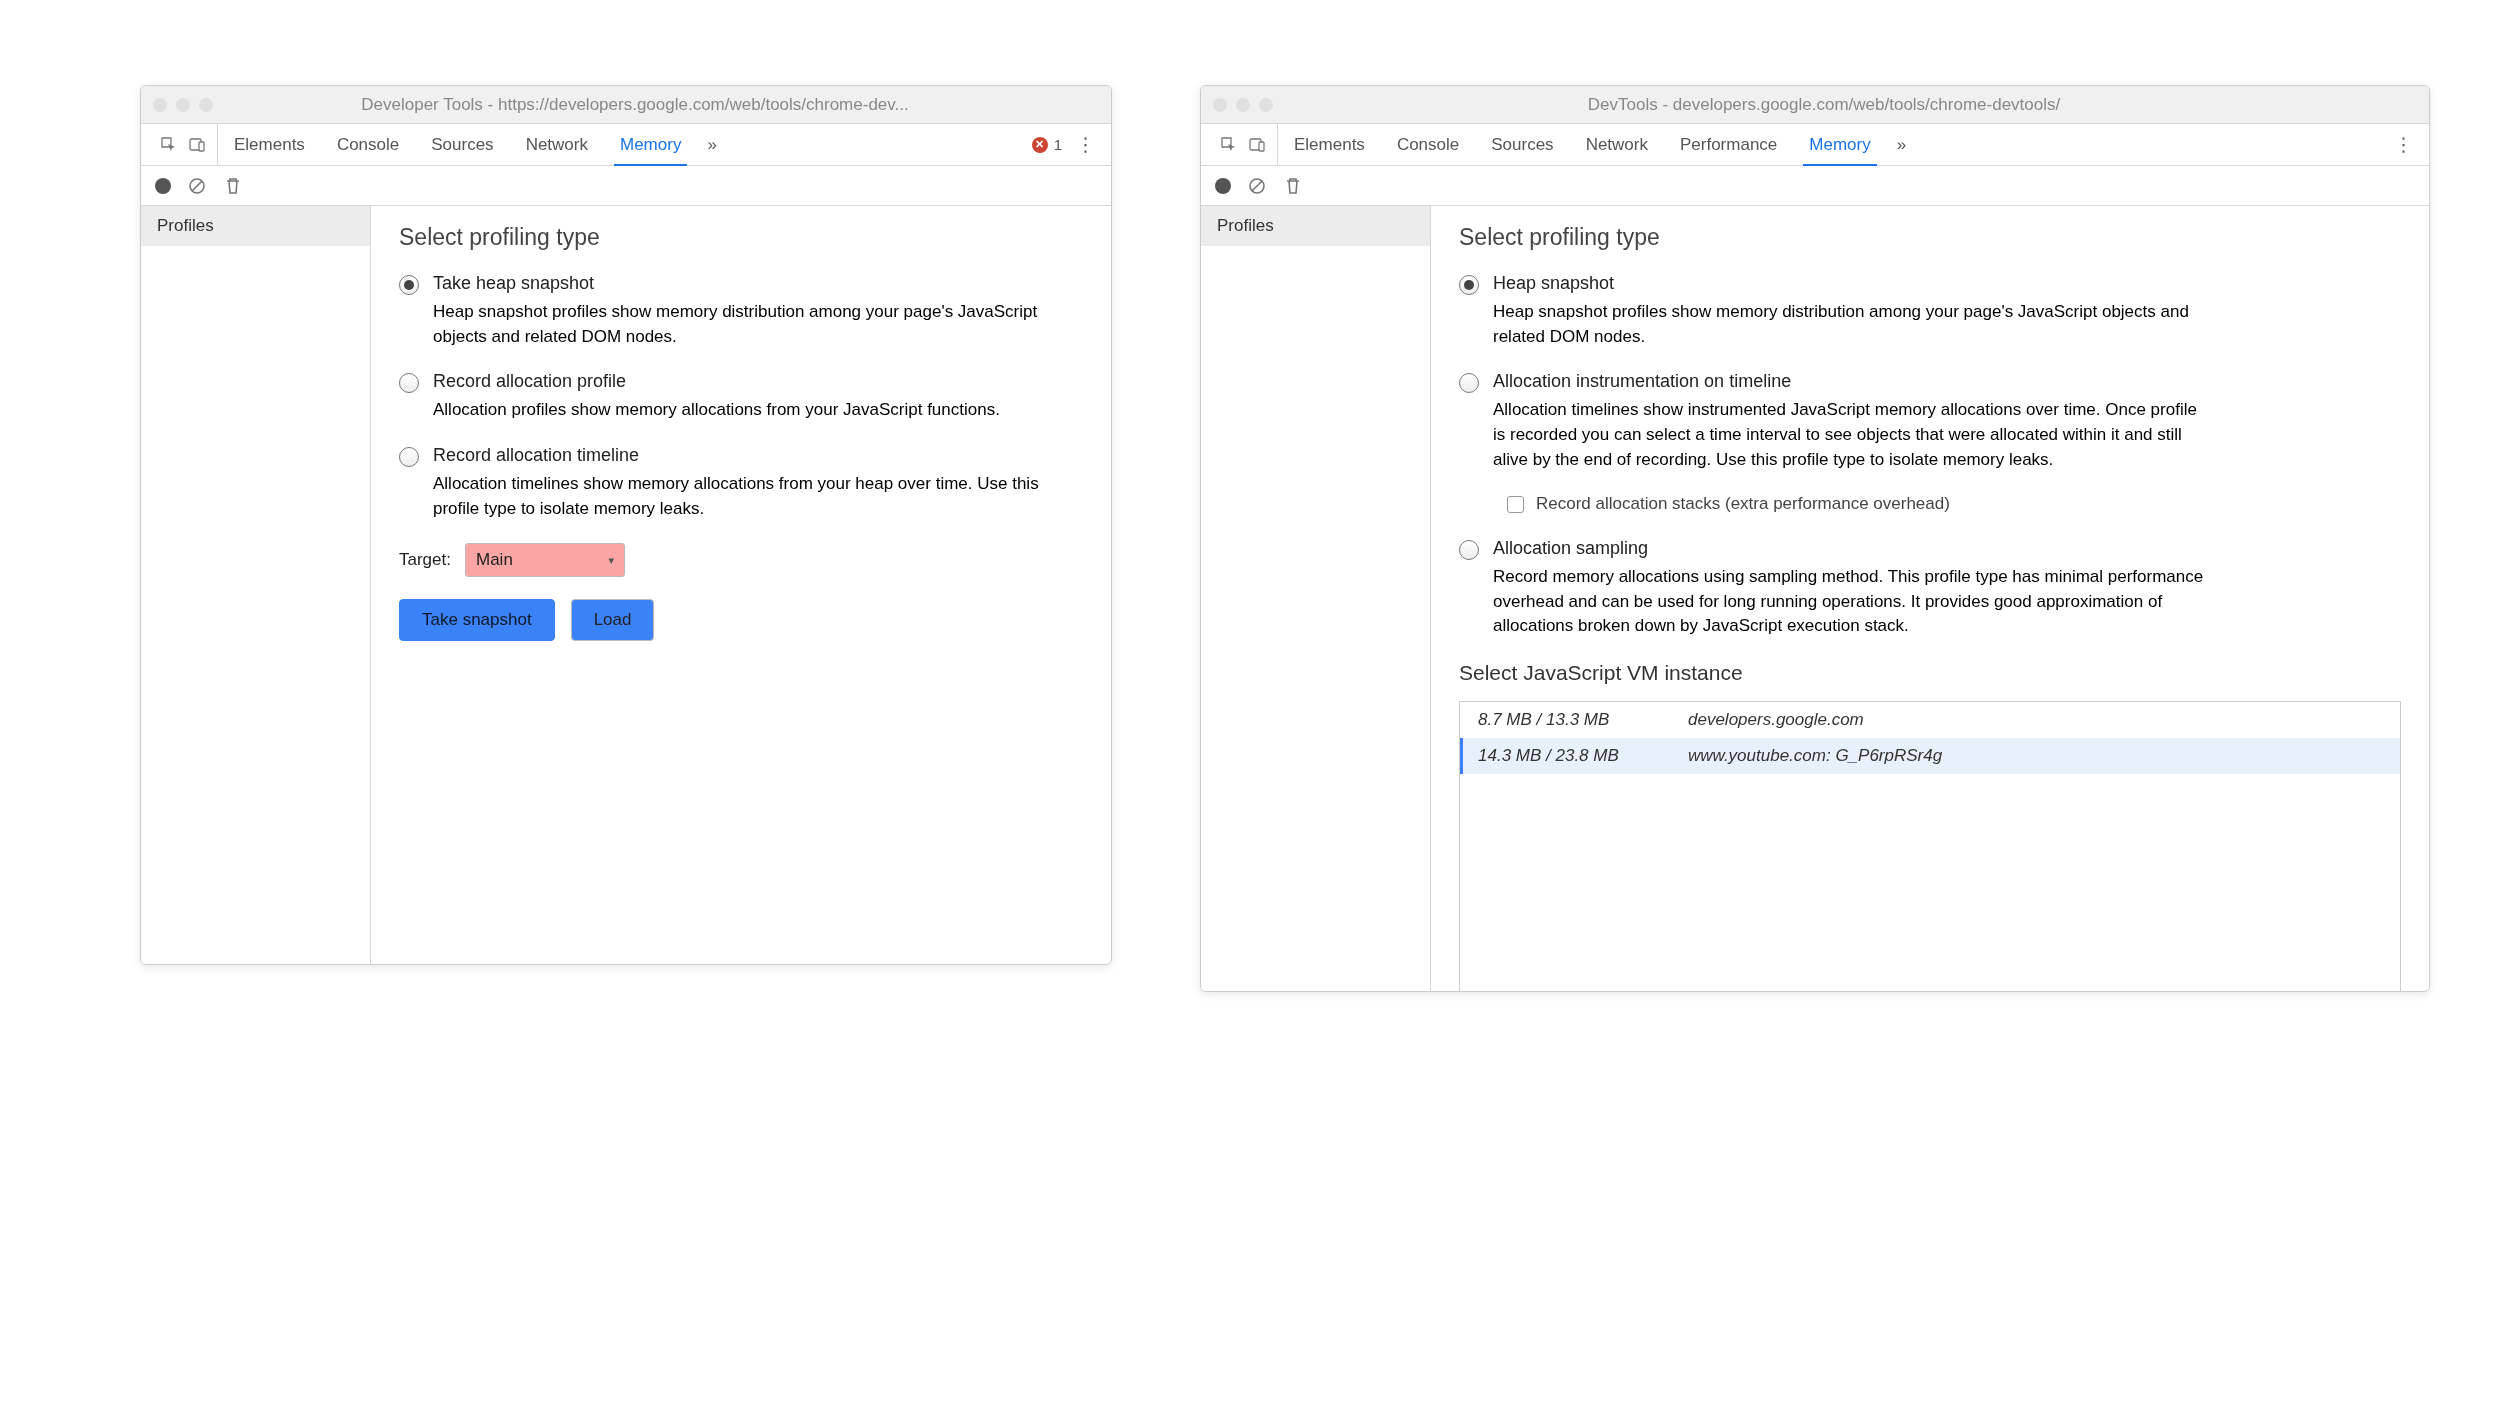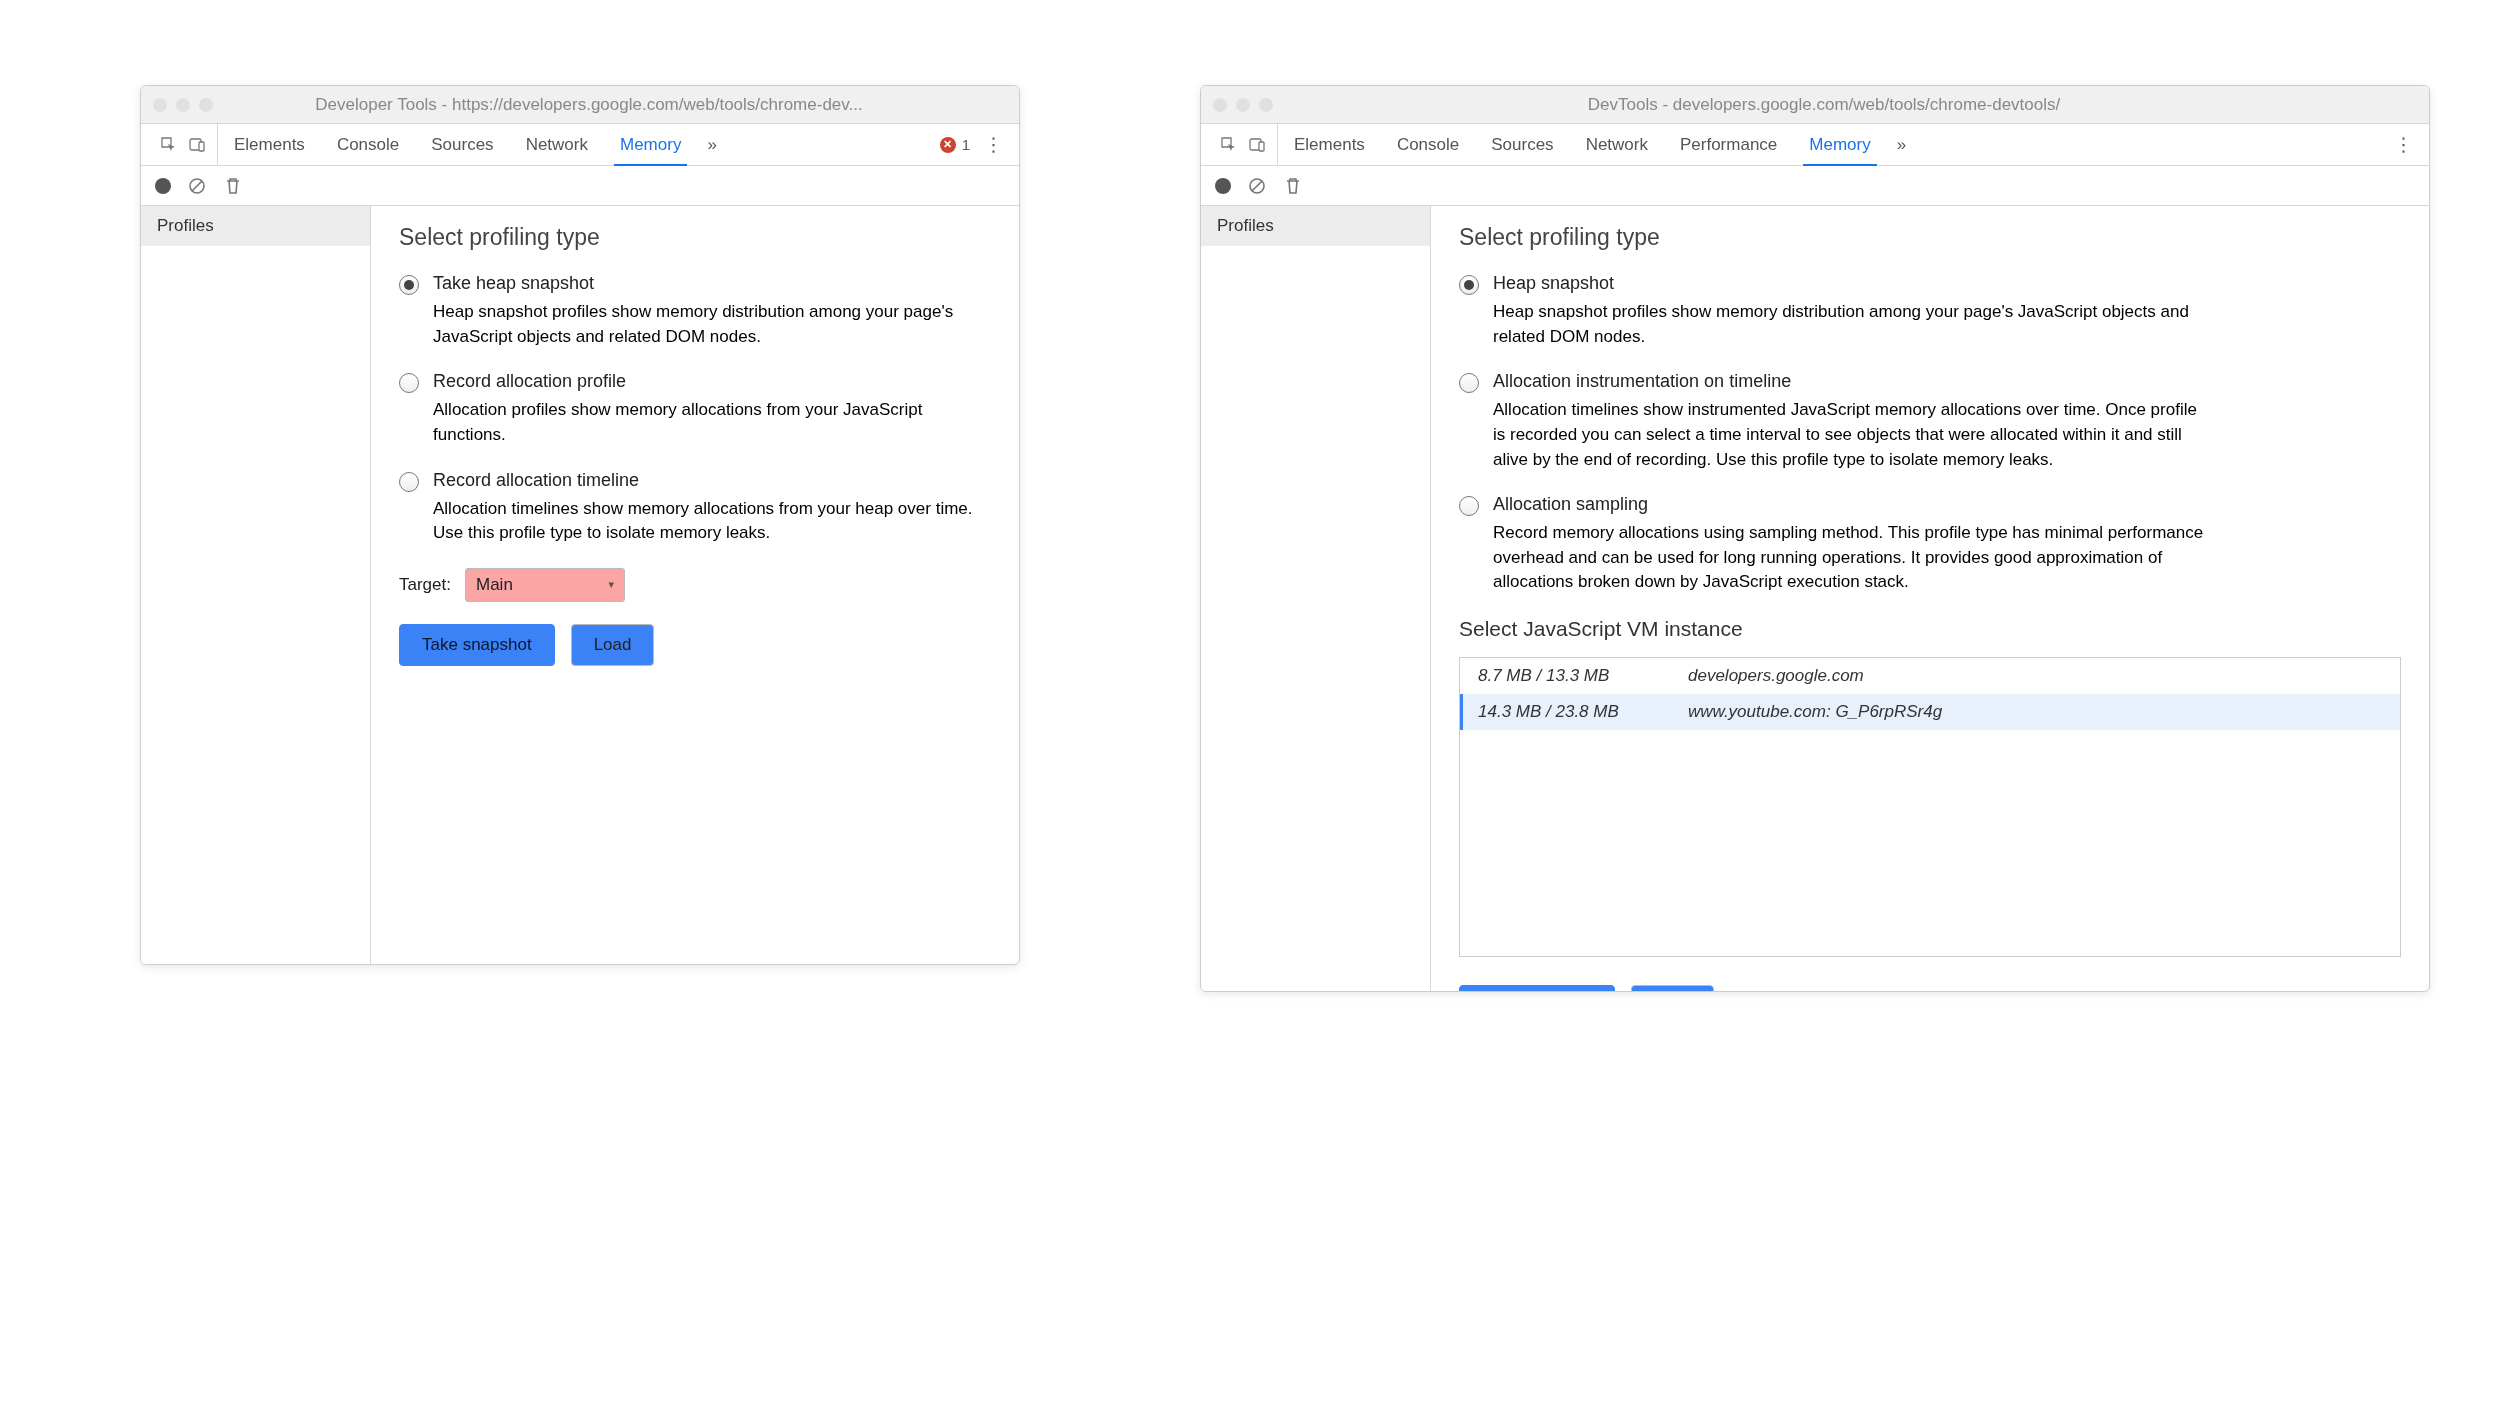--- a/index.html
+++ b/index.html
@@ -13,21 +13,21 @@
       position: relative;
     }
     .window {
       position: absolute;
       background: #fff;
       border: 1px solid #ccc;
       border-radius: 6px;
       box-shadow: 0 2px 10px rgba(0,0,0,0.1);
       overflow: hidden;
     }
-    .window-left { left: 140px; top: 85px; width: 880px; height: 880px; }
+    .window-left { left: 140px; top: 85px; width: 972px; height: 880px; }
     .window-right { left: 1200px; top: 85px; width: 1230px; height: 907px; }
     .titlebar {
       height: 38px;
       background: #f0f0f0;
       display: flex;
       align-items: center;
       border-bottom: 1px solid #d8d8d8;
       padding: 0 12px;
     }
     .traffic { display: flex; gap: 9px; margin-right: 18px; }
@@ -305,20 +305,24 @@
       </div>
 
       <div class="profiling-option">
         <div class="radio"></div>
         <div>
           <div class="opt-title">Allocation instrumentation on timeline</div>
           <div class="opt-desc">Allocation timelines show instrumented JavaScript memory allocations over time. Once profile is recorded you can select a time interval to see objects that were allocated within it and still alive by the end of recording. Use this profile type to isolate memory leaks.</div>
         </div>
       </div>
 
+      <div class="sub-check-row">
+        <div class="sub-check"></div>
+        <span>Record allocation stacks (extra performance overhead)</span>
+      </div>
 
       <div class="profiling-option">
         <div class="radio"></div>
         <div>
           <div class="opt-title">Allocation sampling</div>
           <div class="opt-desc">Record memory allocations using sampling method. This profile type has minimal performance overhead and can be used for long running operations. It provides good approximation of allocations broken down by JavaScript execution stack.</div>
         </div>
       </div>
 
       <div class="vm-section">

